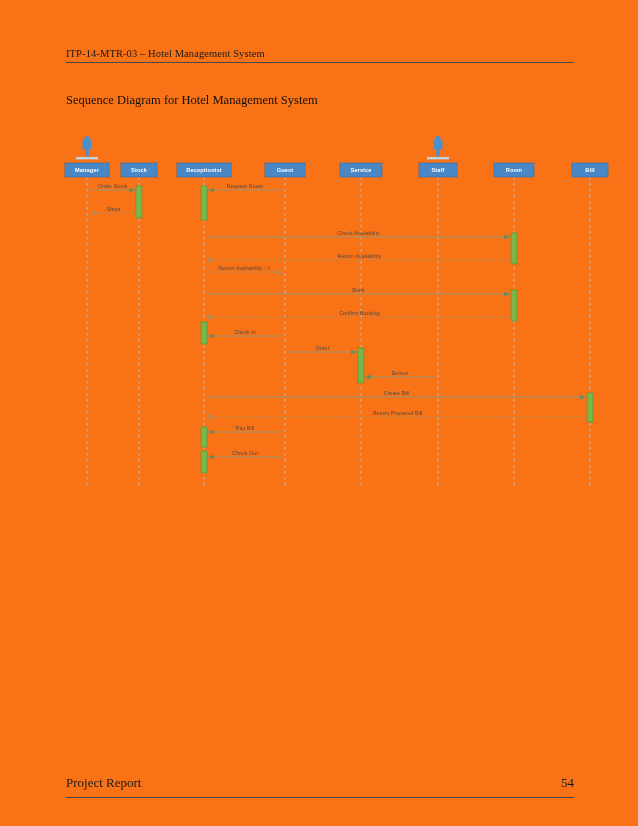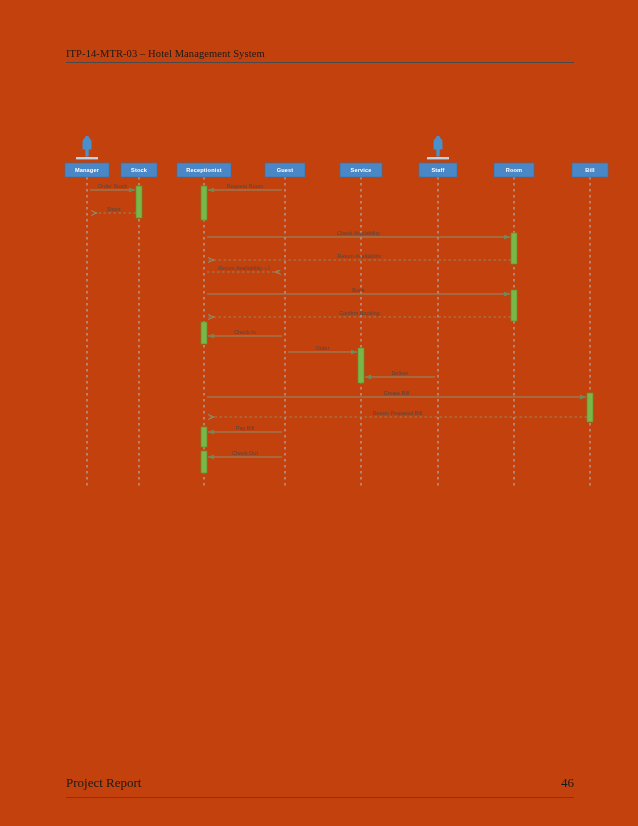--- a/index.html
+++ b/index.html
@@ -13,21 +13,21 @@
     position: relative;
     font-family: "Liberation Serif", serif;
     overflow: hidden;
   }
 
   .page {
     position: absolute;
     left: 0; top: 0;
     width: 638px;
     height: 826px;
-    background: #c2410c;
+    background: #f97316;
   }
 
   
   .doc-header {
     position: absolute;
     left: 66px;
     top: 48px;
     width: 508px;
   }
   .doc-header-text {
@@ -105,20 +105,21 @@
 </head>
 <body>
 
 <div class="page">
 
   <div class="doc-header">
     <div class="doc-header-text">ITP-14-MTR-03 – Hotel Management System</div>
     <div class="doc-header-rule"></div>
   </div>
 
+  <div class="doc-title">Sequence Diagram for Hotel Management System</div>
 
   <div class="diagram">
     <svg id="diagram-svg" width="638" height="826" viewBox="0 0 638 826">
       <defs>
         <marker id="arrow-solid" markerWidth="7" markerHeight="7" refX="6" refY="2.5" orient="auto" markerUnits="userSpaceOnUse">
           <path d="M0,0 L6,2.5 L0,5 z" fill="#6f8a5a"></path>
         </marker>
         <marker id="arrow-open" markerWidth="7" markerHeight="7" refX="6" refY="2.5" orient="auto" markerUnits="userSpaceOnUse">
           <path d="M6,0 L0,2.5 L6,5" fill="none" stroke="#8a9a7a" stroke-width="0.9"></path>
         </marker>
@@ -282,17 +283,17 @@
           <g>
             <rect x="572" y="163" width="36" height="14" fill="#4a87c7" stroke="#3b72a8" stroke-width="0.7"></rect>
             <text x="590" y="172" text-anchor="middle" class="lifeline-label">Bill</text>
           </g>
         </g>
     </svg>
   </div>
 
   <div class="doc-footer">
     <span class="doc-footer-text">Project Report</span>
-    <span class="doc-footer-text">46</span>
+    <span class="doc-footer-text">54</span>
   </div>
   <div class="doc-footer-rule"></div>
 
 </div>
 
 </body></html>

